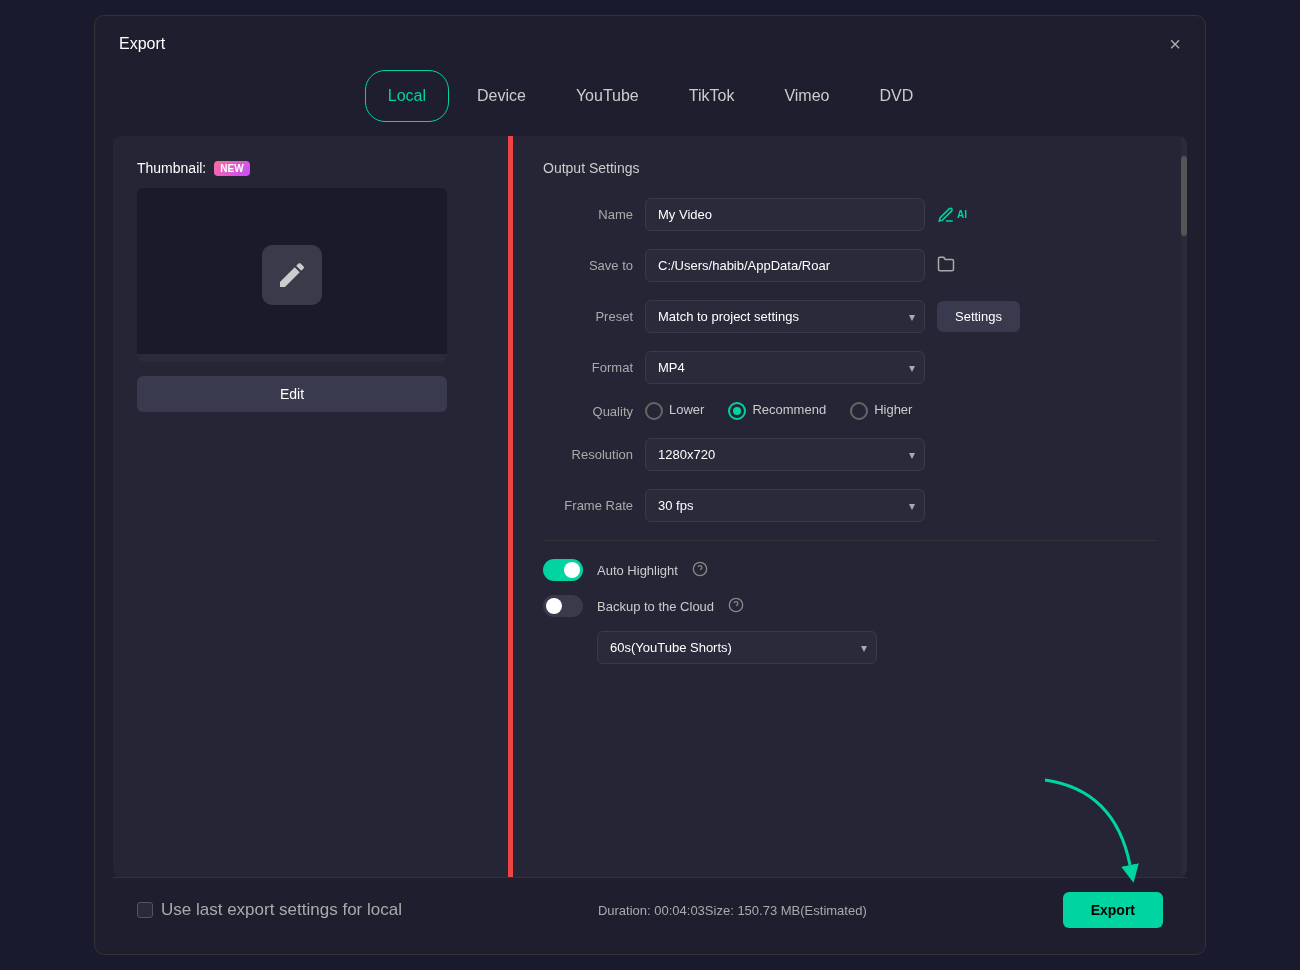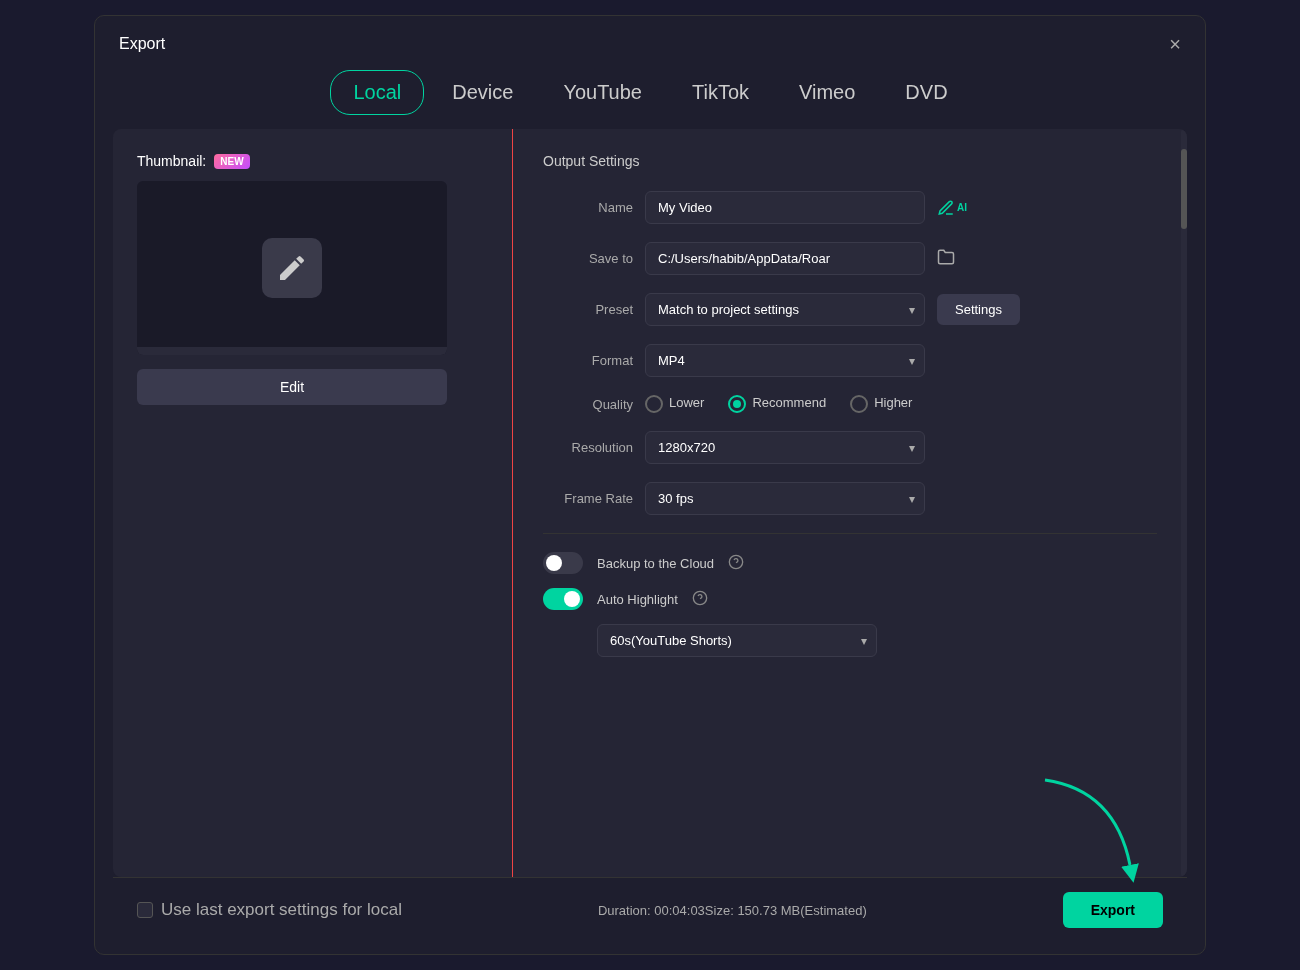--- a/index.html
+++ b/index.html
@@ -42,23 +42,23 @@
       border: none;
       line-height: 1;
     }
     .tabs {
       display: flex;
       justify-content: center;
       gap: 6px;
       padding: 4px 0 14px 0;
     }
     .tab {
-      padding: 10px 22px;
+      padding: 16px 22px;
       border-radius: 20px;
-      font-size: 20px;
+      font-size: 16px;
       cursor: pointer;
       color: #ccc;
       background: transparent;
       border: none;
     }
     .tab.active {
       background: transparent;
       color: #00d4a0;
       border: 1.5px solid #00d4a0;
       border-radius: 20px;
@@ -77,21 +77,21 @@
       display: flex;
       flex: 1;
       overflow: hidden;
     }
     .left-panel {
       width: 400px;
       padding: 24px;
       display: flex;
       flex-direction: column;
       align-items: flex-start;
-      border-right: 1px solid #ef4444;
+      border-right: 5px solid #ef4444;
     }
     .thumbnail-label {
       color: #fff;
       font-size: 14px;
       font-weight: 500;
       margin-bottom: 12px;
       display: flex;
       align-items: center;
       gap: 8px;
     }
@@ -512,33 +512,33 @@
             <select class="select-field">
               <option>30 fps</option>
             </select>
             <span class="select-arrow">▾</span>
           </div>
         </div>
 
         <hr class="divider">
 
         <div class="toggle-row">
-          <div class="toggle off"></div>
-          <span class="toggle-label">Backup to the Cloud</span>
+          <div class="toggle on"></div>
+          <span class="toggle-label">Auto Highlight</span>
           <span class="help-icon">
             <svg width="16" height="16" viewBox="0 0 24 24" fill="none" stroke="#888" stroke-width="2">
               <circle cx="12" cy="12" r="10"></circle>
               <path d="M9.09 9a3 3 0 0 1 5.83 1c0 2-3 3-3 3M12 17h.01"></path>
             </svg>
           </span>
         </div>
 
         <div class="toggle-row">
-          <div class="toggle on"></div>
-          <span class="toggle-label">Auto Highlight</span>
+          <div class="toggle off"></div>
+          <span class="toggle-label">Backup to the Cloud</span>
           <span class="help-icon">
             <svg width="16" height="16" viewBox="0 0 24 24" fill="none" stroke="#888" stroke-width="2">
               <circle cx="12" cy="12" r="10"></circle>
               <path d="M9.09 9a3 3 0 0 1 5.83 1c0 2-3 3-3 3M12 17h.01"></path>
             </svg>
           </span>
         </div>
 
         <div class="field-row" style="padding-left: 54px;">
           <div class="select-wrapper">

